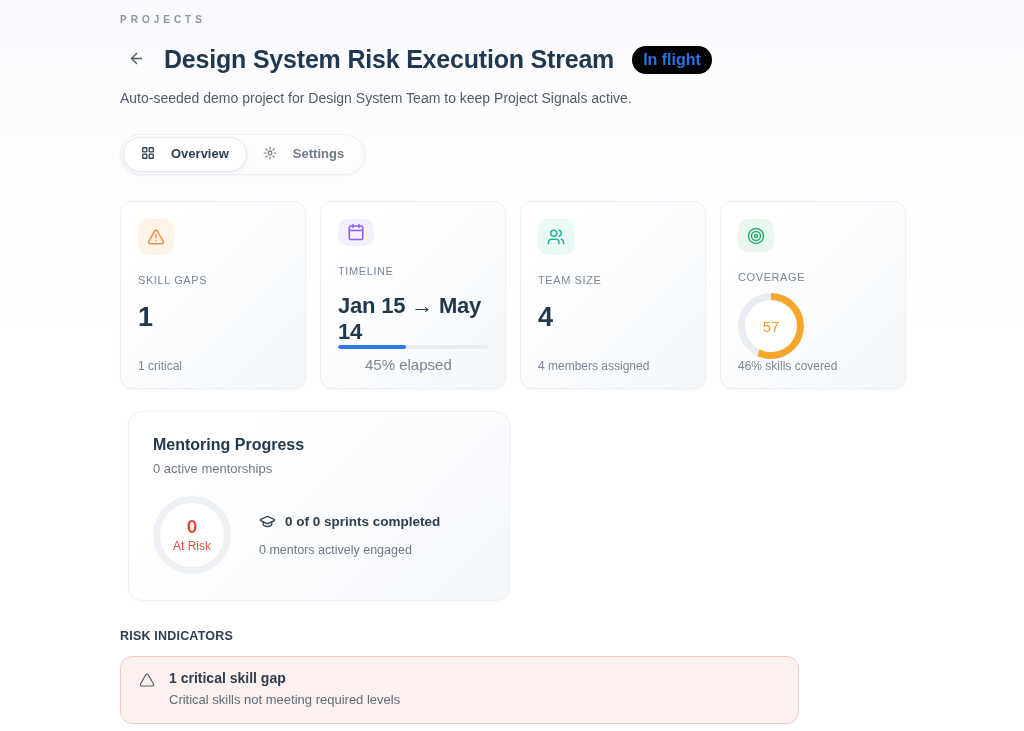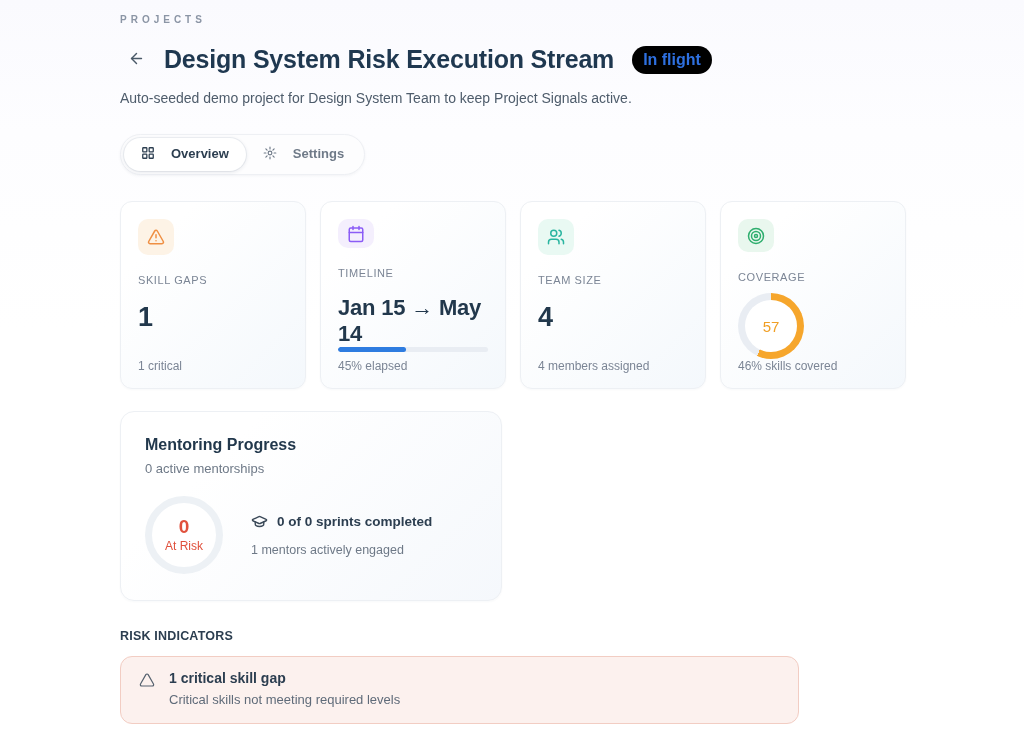--- a/index.html
+++ b/index.html
@@ -59,38 +59,39 @@
   .icon-box.purple { background: #f4effd; }
   .icon-box.teal   { background: #e9f9f3; }
   .icon-box.green  { background: #e9f7ee; }
   .stat-label { margin-top: 19px; font-size: 11px; letter-spacing: 0.6px; color: #7b8595; font-weight: 400; }
   .stat-value { margin-top: 16px; font-size: 27px; font-weight: 700; color: #22384c; }
   .stat-value.mid { font-size: 22px; letter-spacing: -0.2px; }
   .stat-sub { font-size: 12px; color: #7b8595; }
   .stat-sub.bottom { margin-top: auto; }
   .progress-track { margin-top: 14px; width: 100%; height: 6px; border-radius: 999px; background: #e9edf3; overflow: hidden; }
   .progress-fill { height: 100%; border-radius: 999px; background: #2e7ce0; }
-  .progress-caption { margin-top: 7px; font-size: 12px; color: #7b8595; }
+  .progress-caption { margin-top: 7px; font-size: 15px; color: #7b8595; margin-left: 27px; }
   .donut-wrap { margin-top: 10px; }
   .donut {
     width: 66px; height: 66px; border-radius: 50%;
     display: flex; align-items: center; justify-content: center;
   }
   .donut-hole {
     width: 52px; height: 52px; border-radius: 50%; background: #ffffff;
     display: flex; align-items: center; justify-content: center;
     font-size: 15px; font-weight: 400; color: #f09f25;
   }
 
   
   .mentoring-card {
     width: 382px; margin-top: 22px; border-radius: 14px; border: 1px solid #edf0f4;
     background: linear-gradient(135deg, #ffffff 25%, #f5f8fc 100%);
     padding: 24px 24px 26px 24px;
     box-shadow: 0 1px 2px rgba(30,50,80,0.03);
+    margin-left: 8px;
   }
   .card-title { font-size: 16px; font-weight: 700; color: #22384c; }
   .card-subtitle { margin-top: 7px; font-size: 13px; color: #6e7987; }
   .mentoring-body { display: flex; align-items: center; margin-top: 20px; }
   .risk-ring {
     width: 78px; height: 78px; border-radius: 50%; border: 7px solid #edf1f5; background: #ffffff;
     display: flex; flex-direction: column; align-items: center; justify-content: center; flex: 0 0 auto;
   }
   .risk-ring-value { font-size: 19px; font-weight: 700; color: #e0503c; line-height: 1.1; }
   .risk-ring-label { font-size: 12px; color: #e0503c; margin-top: 2px; }
@@ -228,21 +229,21 @@
       <div class="mentoring-stats">
         <div class="sprints-row">
           <span style="color:#3c4a59; display:flex;">
             <svg width="17" height="17" viewBox="0 0 24 24" fill="none" stroke="currentColor" stroke-width="2" stroke-linecap="round" stroke-linejoin="round">
                 <path d="M21.42 10.92a1 1 0 0 0-.02-1.84L12.83 5.18a2 2 0 0 0-1.66 0L2.6 9.08a1 1 0 0 0 0 1.83l8.57 3.91a2 2 0 0 0 1.66 0z"></path>
                 <path d="M6 12.5V16a6 3 0 0 0 12 0v-3.5"></path>
               </svg>
           </span>
           <span>0 of 0 sprints completed</span>
         </div>
-        <div class="mentors-row">1 mentors actively engaged</div>
+        <div class="mentors-row">0 mentors actively engaged</div>
       </div>
     </div>
   </div>
 
   <div class="section-heading">RISK INDICATORS</div>
 
   <div class="alert-card">
     <div class="alert-icon-col">
       <svg width="16" height="16" viewBox="0 0 24 24" fill="none" stroke="currentColor" stroke-width="1.8" stroke-linecap="round" stroke-linejoin="round">
           <path d="m21.73 18-8-14a2 2 0 0 0-3.46 0l-8 14A2 2 0 0 0 4 21h16a2 2 0 0 0 1.73-3"></path>

